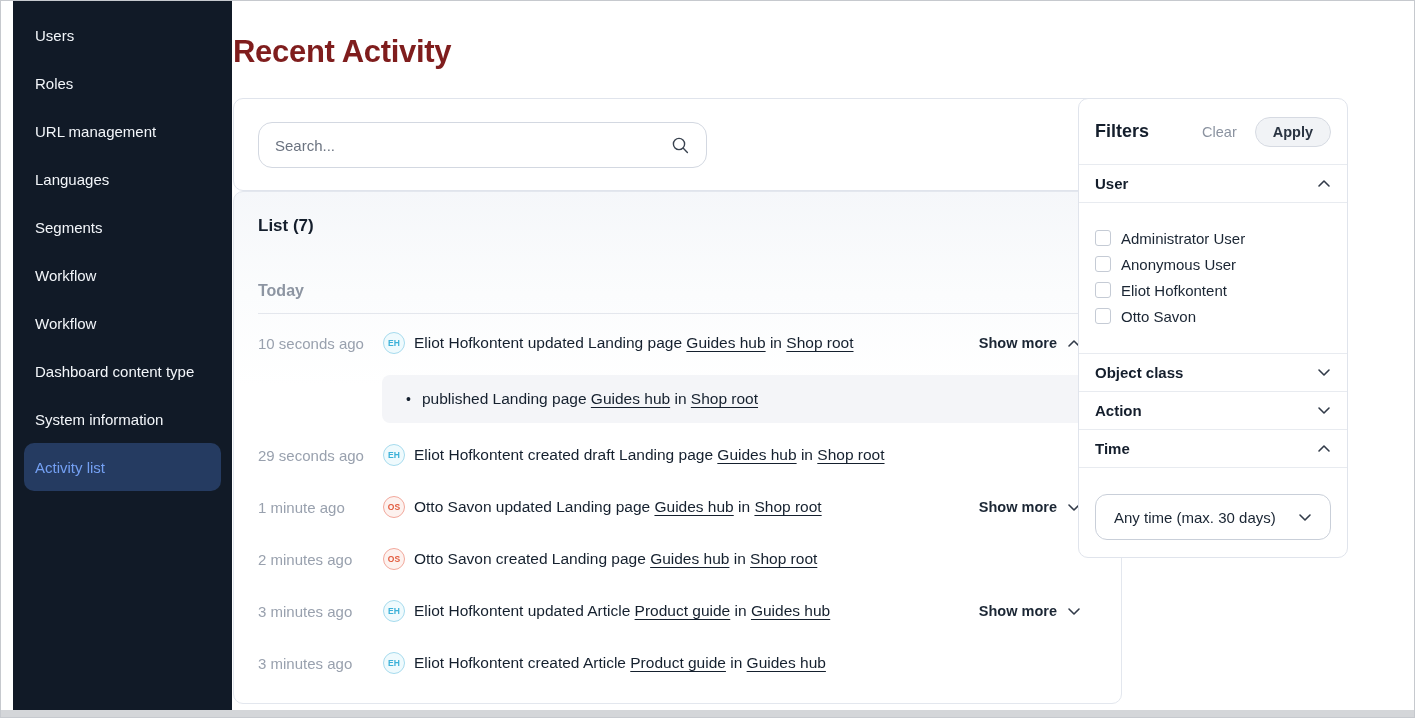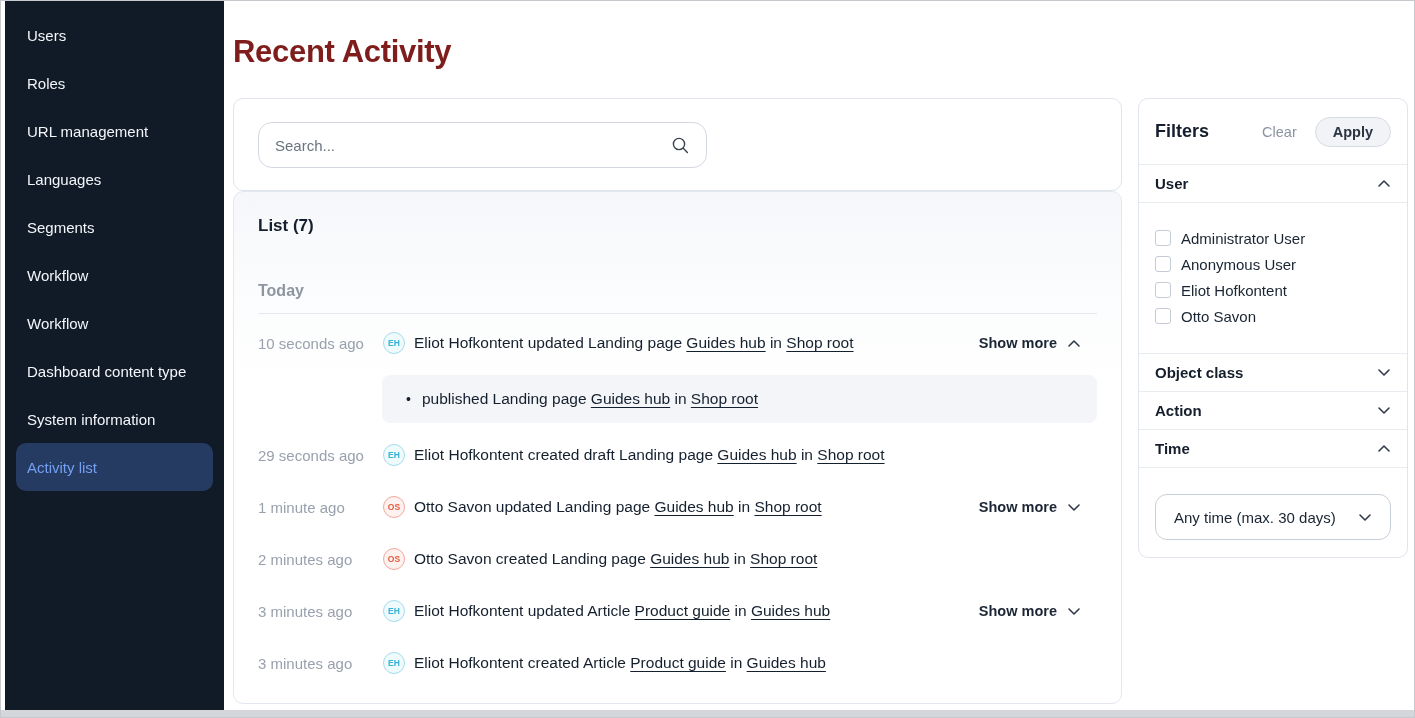--- a/index.html
+++ b/index.html
@@ -3,21 +3,21 @@
 <meta charset="utf-8">
 <style>
   * { margin:0; padding:0; box-sizing:border-box; }
   body { background:#f0f0f0; font-family:"Liberation Sans","DejaVu Sans",sans-serif; }
   .screen{
     position:relative; width:1415px; height:718px; background:#ffffff;
     border:1px solid #c6c9ce; overflow:hidden; color:#15202e;
   }
   
   .sidebar{
-    position:absolute; left:4px; top:0; width:219px; height:711px;
+    position:absolute; left:12px; top:0; width:219px; height:711px;
     background:#111a27; padding-top:10px;
   }
   .nav-item{
     height:48px; margin:0 11px; padding:0 11px; border-radius:10px;
     display:flex; align-items:center; font-size:15px; color:#f3f6fa; cursor:pointer;
   }
   .nav-item.active{ background:#253b61; color:#74a0f3; }
   
   .page-title{
     position:absolute; left:232px; top:33px; font-size:31px; font-weight:bold;
@@ -67,21 +67,21 @@
     cursor:pointer; font-family:inherit; padding-right:16px;
   }
   .detail-box{
     margin:6px 0 6px 124px; background:#f4f5f8; border-radius:8px;
     padding:13px 16px 13px 24px; font-size:15.5px; line-height:22px; color:#15202e;
   }
   .detail-box .bullet{ margin-right:11px; font-size:14px; }
   .detail-box a{ color:inherit; text-decoration:underline; text-underline-offset:3px; cursor:pointer; }
   
   .filters-card{
-    position:absolute; left:1137px; top:97px; width:270px; height:460px;
+    position:absolute; left:1077px; top:97px; width:270px; height:460px;
     border:1px solid #e0e4ec; border-radius:10px; background:#fff; overflow:hidden;
   }
   .filters-header{
     display:flex; align-items:center; padding:0 16px; height:66px;
     border-bottom:1px solid #e8ebf0;
   }
   .filters-title{ font-size:18px; font-weight:bold; color:#141e2c; }
   .clear-btn{
     margin-left:auto; color:#8b93a0; font-size:14.5px; background:none; border:none;
     cursor:pointer; font-family:inherit;

